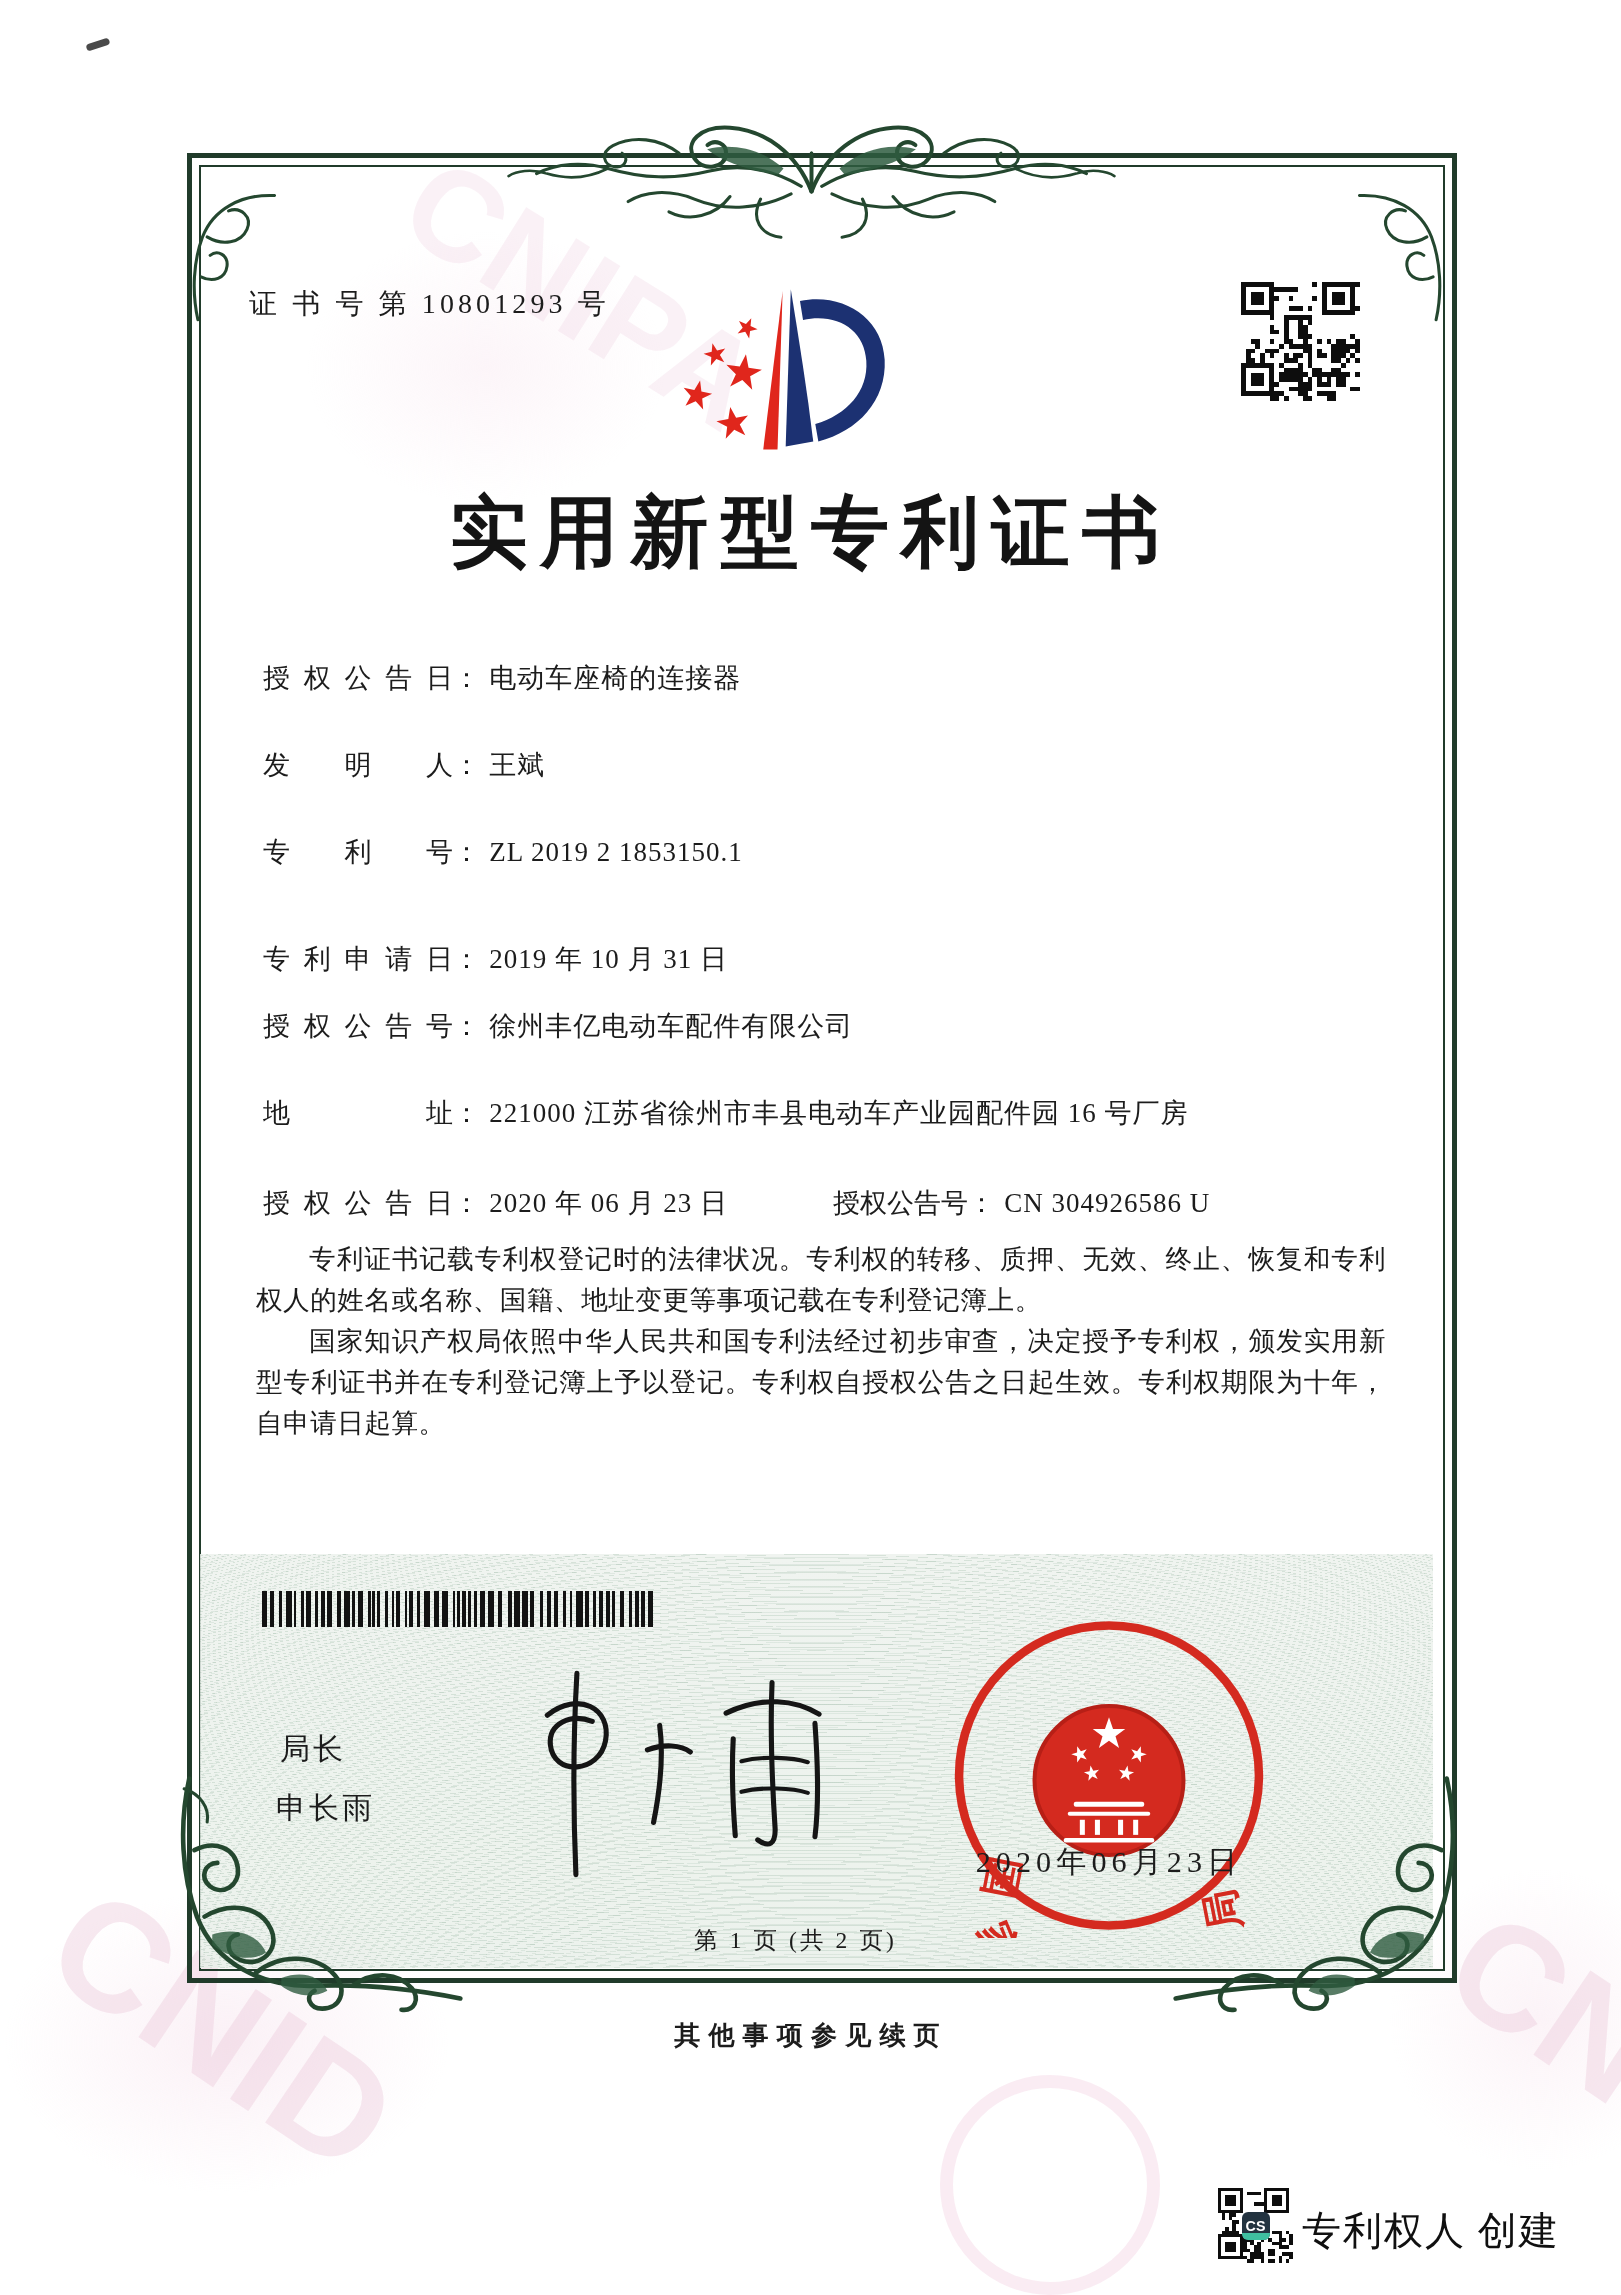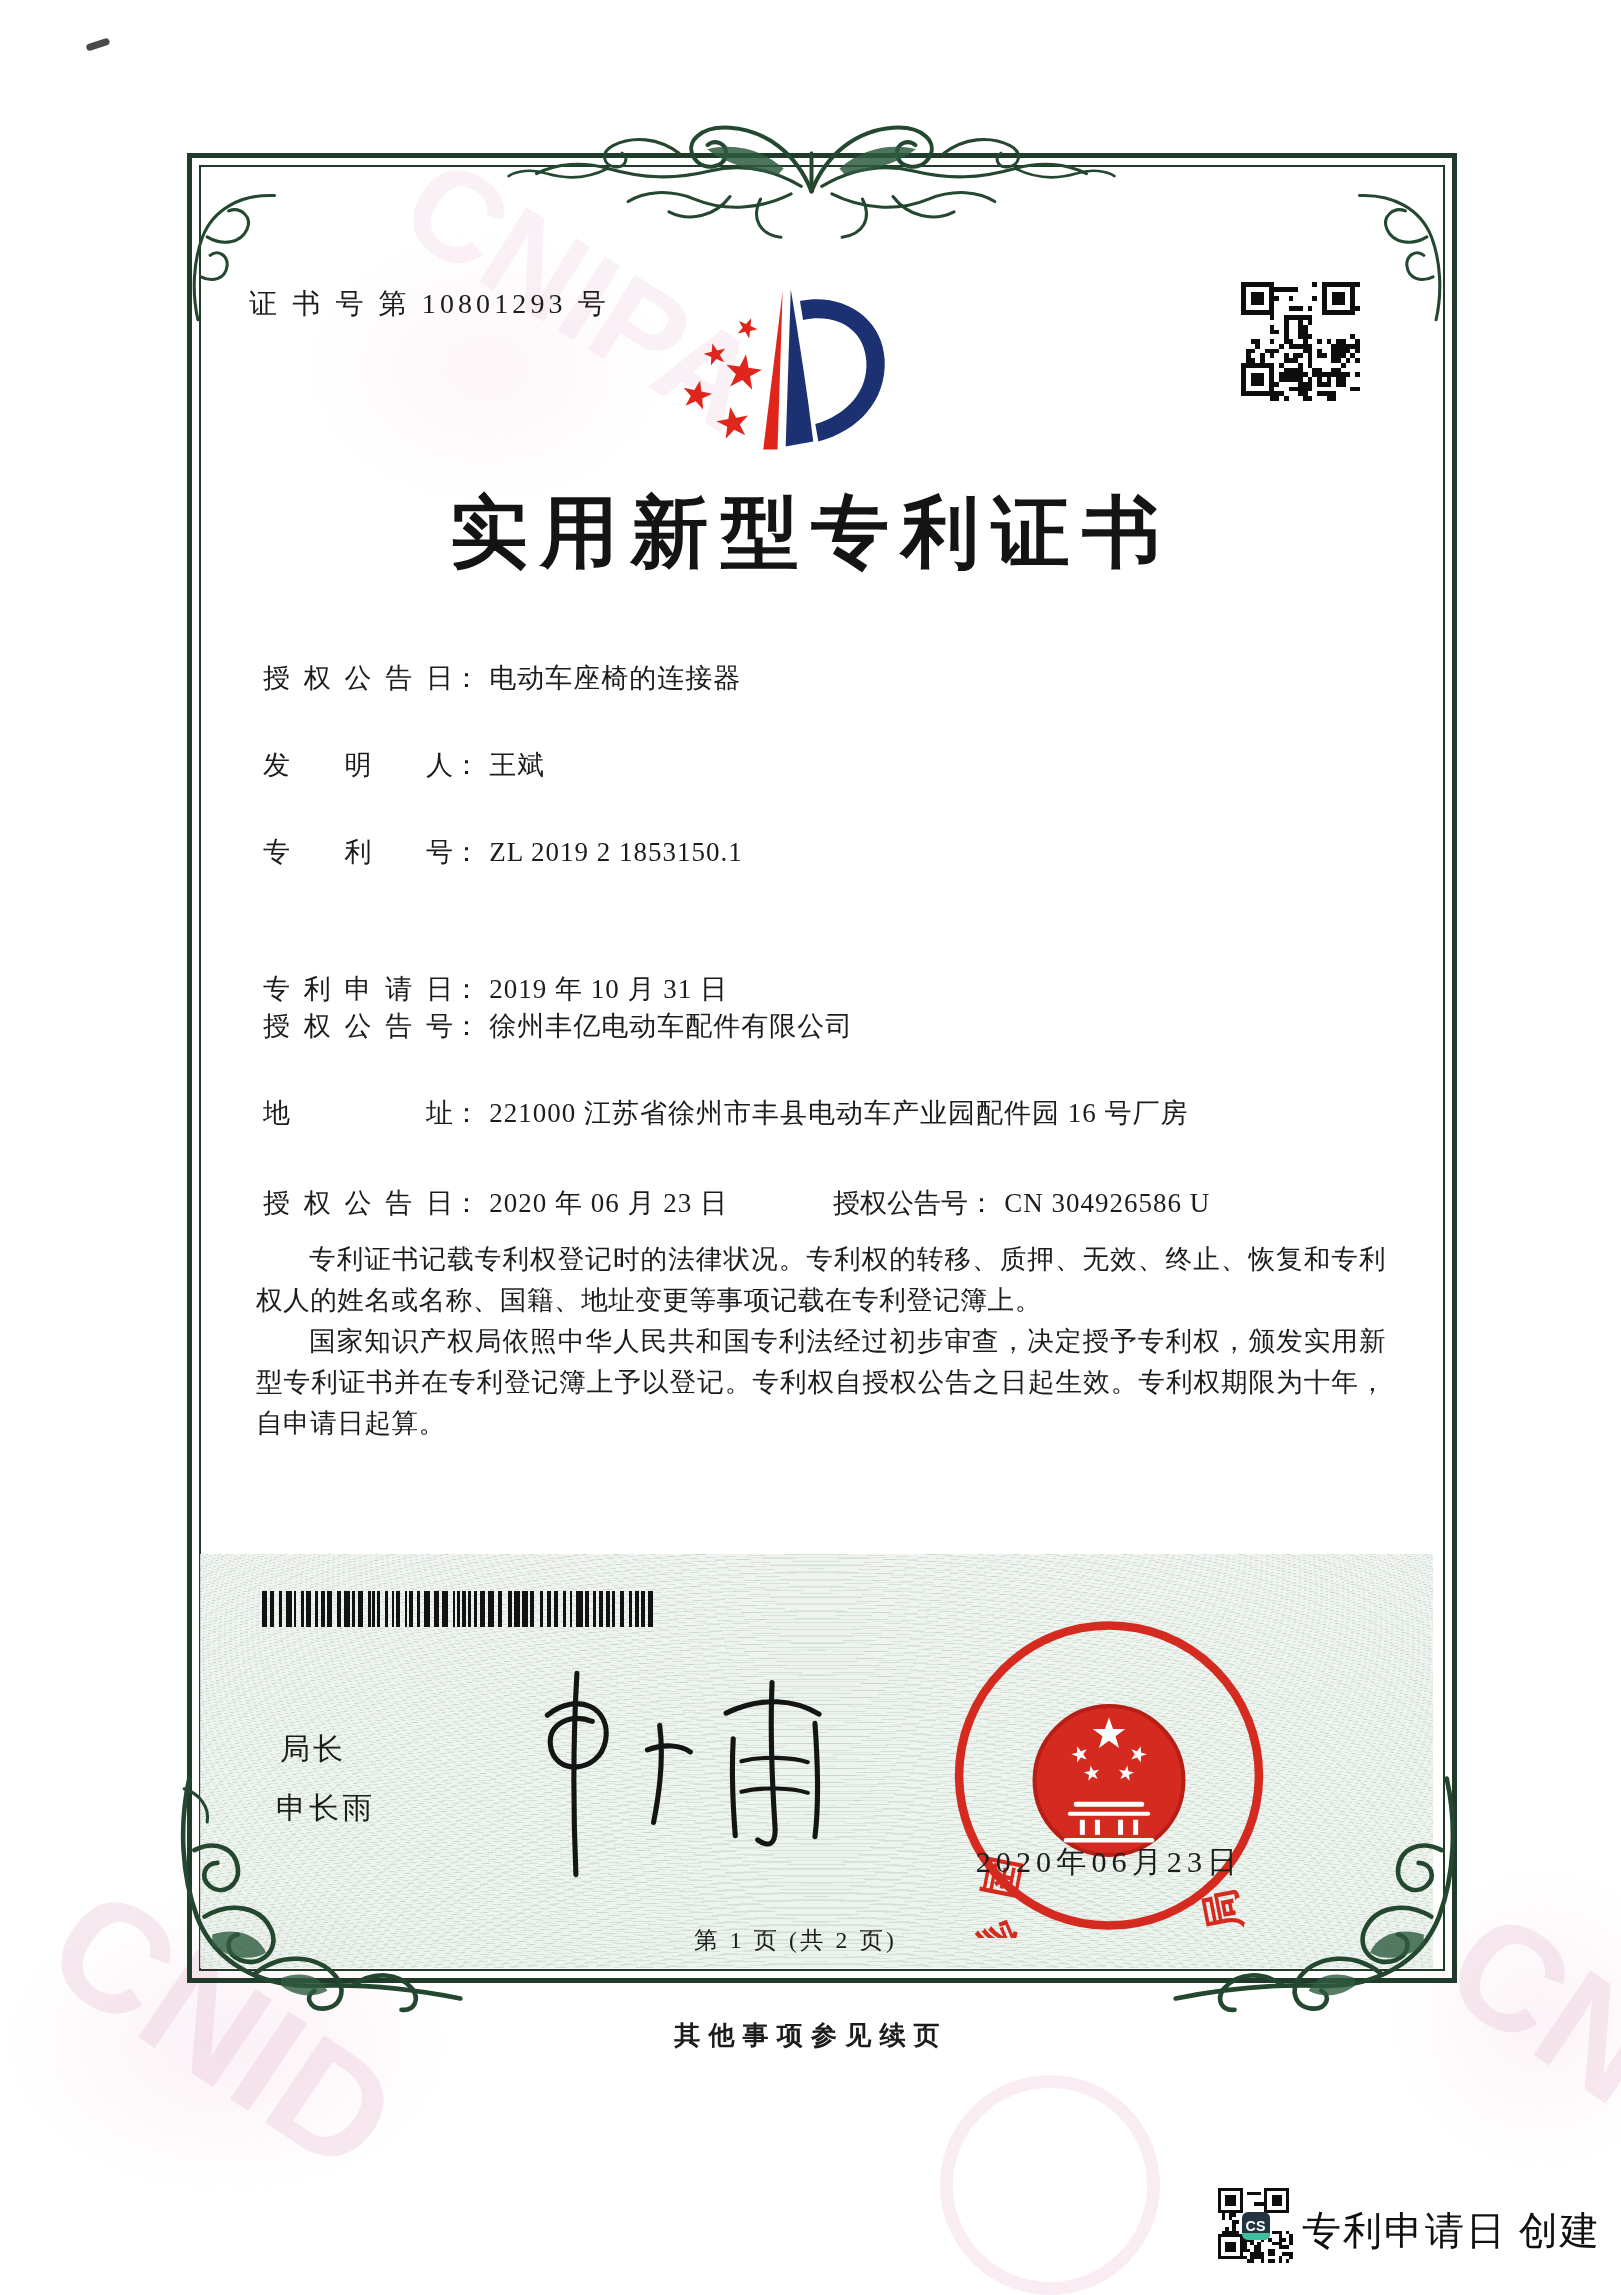--- a/index.html
+++ b/index.html
@@ -815,21 +815,21 @@
 
 <div class="abs frow" style="top:660px">
   <span class="flabel">授权公告日</span><span class="fcolon">：</span><span class="fvalue">电动车座椅的连接器</span>
 </div>
 <div class="abs frow" style="top:747px">
   <span class="flabel">发明人</span><span class="fcolon">：</span><span class="fvalue">王斌</span>
 </div>
 <div class="abs frow" style="top:834px">
   <span class="flabel">专利号</span><span class="fcolon">：</span><span class="fvalue">ZL 2019 2 1853150.1</span>
 </div>
-<div class="abs frow" style="top:971px">
+<div class="abs frow" style="top:941px">
   <span class="flabel">专利申请日</span><span class="fcolon">：</span><span class="fvalue">2019 年 10 月 31 日</span>
 </div>
 <div class="abs frow" style="top:1008px">
   <span class="flabel">授权公告号</span><span class="fcolon">：</span><span class="fvalue">徐州丰亿电动车配件有限公司</span>
 </div>
 <div class="abs frow" style="top:1095px">
   <span class="flabel">地址</span><span class="fcolon">：</span><span class="fvalue">221000 江苏省徐州市丰县电动车产业园配件园 16 号厂房</span>
 </div>
 <div class="abs frow" style="top:1185px">
   <span class="flabel">授权公告日</span><span class="fcolon">：</span><span class="fvalue">2020 年 06 月 23 日</span>
@@ -1337,14 +1337,14 @@
     <div class="cell" style="background: rgb(13, 13, 13);"></div>
     <div class="cell" style="background: rgb(13, 13, 13);"></div>
     <div class="cell" style="background: rgb(13, 13, 13);"></div>
     <div class="cell"></div>
     <div class="cell" style="background: rgb(13, 13, 13);"></div>
     <div class="finder" style="grid-area: 1 / 1 / span 7 / span 7;"></div>
     <div class="finder" style="grid-area: 1 / 14 / span 7 / span 7;"></div>
     <div class="finder" style="grid-area: 14 / 1 / span 7 / span 7;"></div>
     <div class="cs-badge">CS</div>
   </div>
-<div class="abs cam-text">专利申请日 创建</div>
+<div class="abs cam-text">专利权人 创建</div>
 
 
 </body></html>

